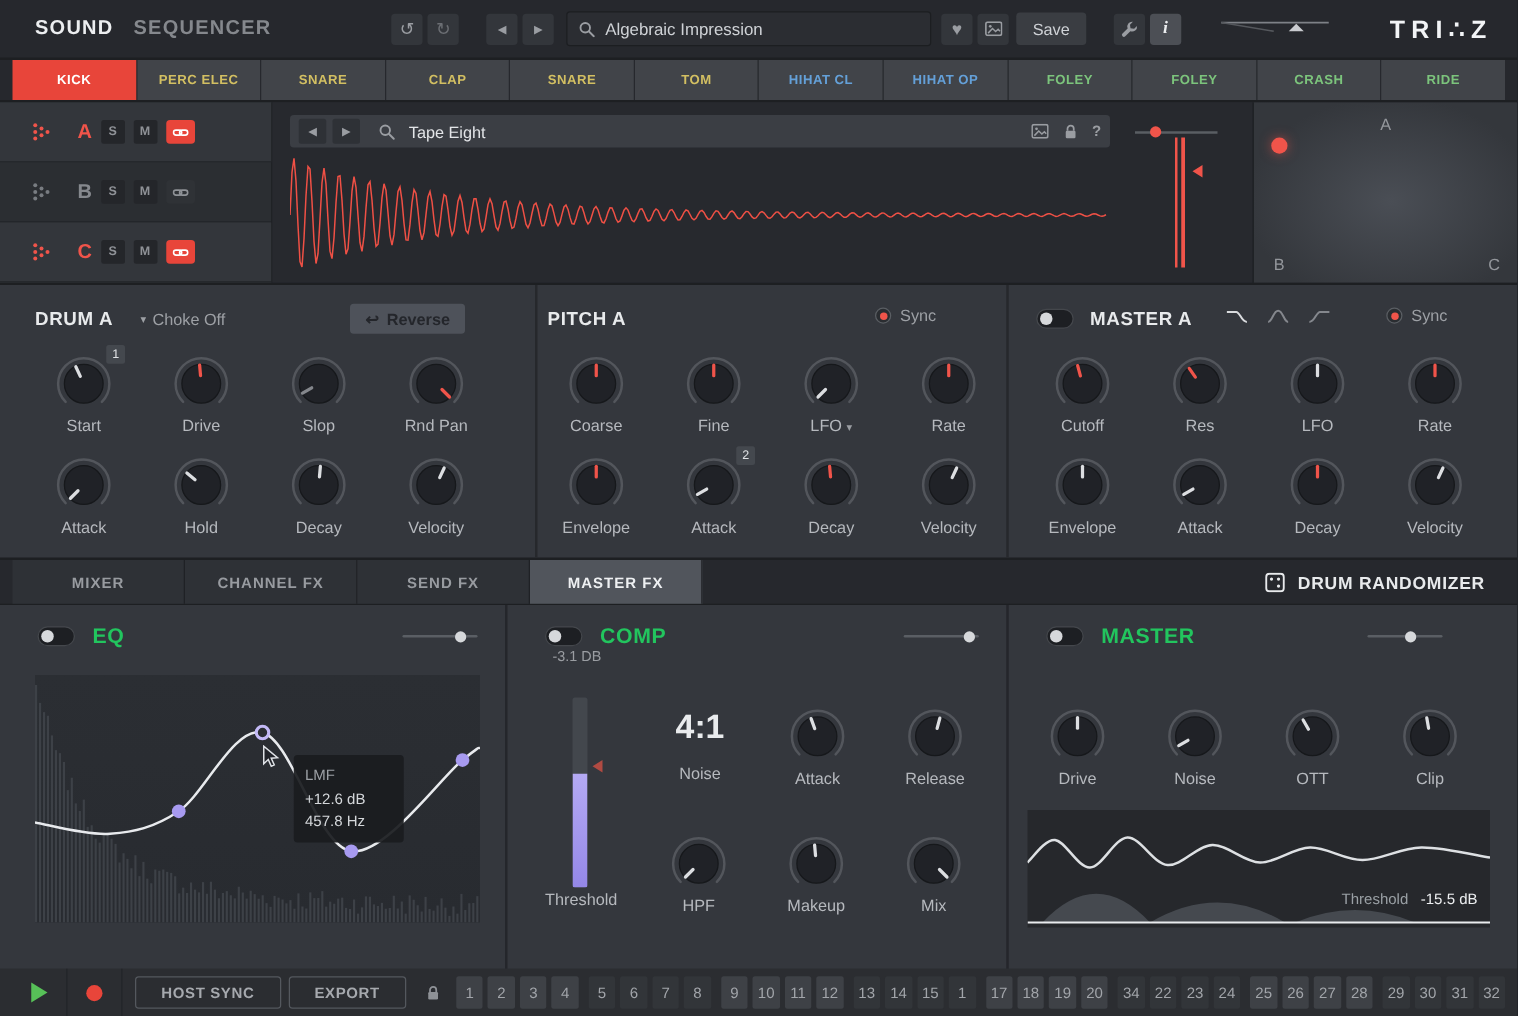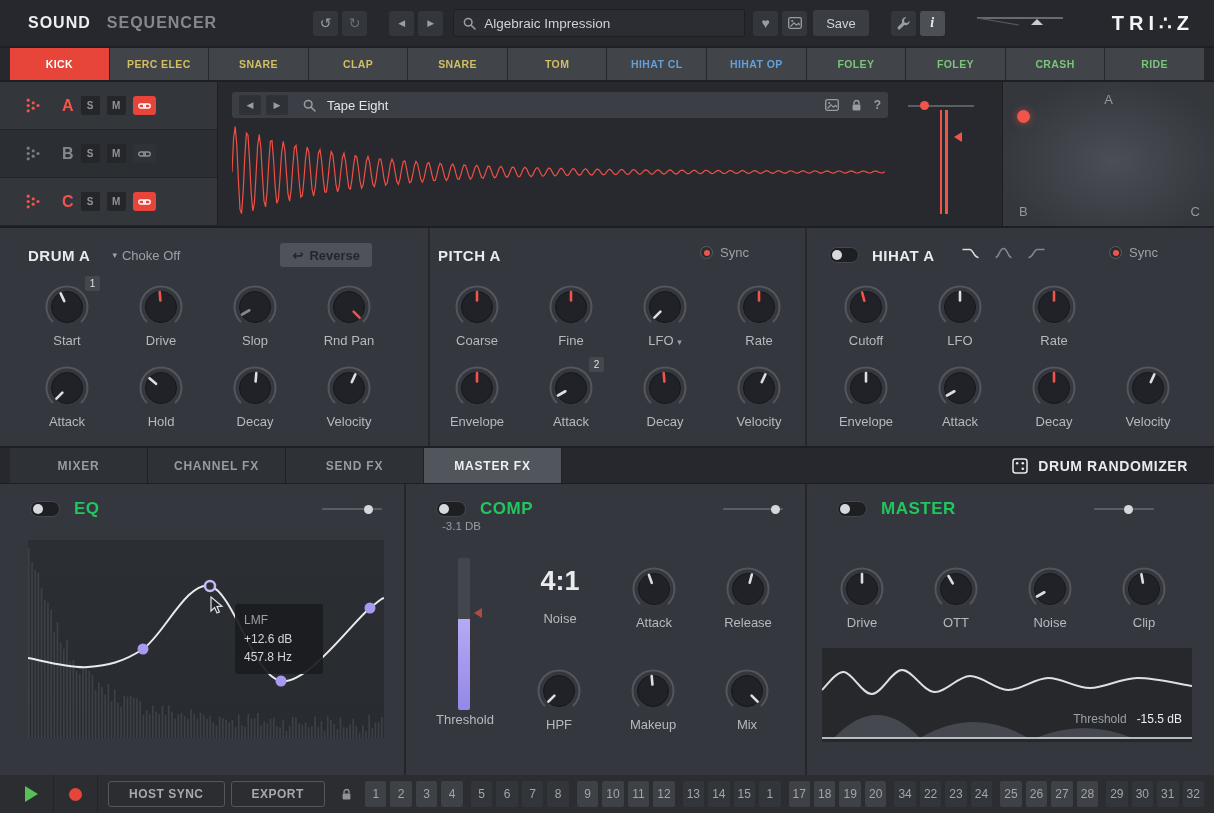--- a/index.html
+++ b/index.html
@@ -481,21 +481,21 @@
       <span class="knob-label">Velocity</span>
           </div>
         </div>
     </div>
 
     <div class="engine filter">
       <div class="engine-header">
         <span class="toggle" style="margin-right:13px;">
             <span class="tk"></span>
           </span>
-        <span class="engine-title">HIHAT A</span>
+        <span class="engine-title">MASTER A</span>
         <span class="filter-shapes">
           <span class="fshape sel"><svg width="19" height="14" viewBox="0 0 19 14">
                 <path d="M1.5,3.5 H9 C12,3.5 13,11.5 17.5,11.5" fill="none" stroke="currentColor" stroke-width="1.6"></path>
               </svg></span>
           <span class="fshape"><svg width="19" height="14" viewBox="0 0 19 14">
                 <path d="M1.5,11.5 C5,11.5 5.5,2.5 9.5,2.5 C13.5,2.5 14,11.5 17.5,11.5" fill="none" stroke="currentColor" stroke-width="1.6"></path>
               </svg></span>
           <span class="fshape"><svg width="19" height="14" viewBox="0 0 19 14">
                 <path d="M17.5,3.5 H10 C7,3.5 6,11.5 1.5,11.5" fill="none" stroke="currentColor" stroke-width="1.6"></path>
               </svg></span>
@@ -506,20 +506,28 @@
           </span>
       </div>
       <div class="knob-row r1">
           <div class="knob-cell">
             <span class="knob-wrap"><svg width="48" height="48" viewBox="-24 -24 48 48">
     <path d="M-14.50,14.50 A20.5,20.5 0 1 1 14.50,14.50" fill="none" stroke="#53565c" stroke-width="2" stroke-linecap="round"></path>
     <circle r="15.5" fill="#202227" stroke="#16181b" stroke-width="1"></circle>
     <line x1="0" y1="-6.5" x2="0" y2="-15" stroke="#f0544a" stroke-width="2.6" stroke-linecap="round" transform="rotate(-15)"></line>
   </svg></span>
       <span class="knob-label">Cutoff</span>
+          </div>
+          <div class="knob-cell">
+            <span class="knob-wrap"><svg width="48" height="48" viewBox="-24 -24 48 48">
+    <path d="M-14.50,14.50 A20.5,20.5 0 1 1 14.50,14.50" fill="none" stroke="#53565c" stroke-width="2" stroke-linecap="round"></path>
+    <circle r="15.5" fill="#202227" stroke="#16181b" stroke-width="1"></circle>
+    <line x1="0" y1="-6.5" x2="0" y2="-15" stroke="#f0544a" stroke-width="2.6" stroke-linecap="round" transform="rotate(-35)"></line>
+  </svg></span>
+      <span class="knob-label">Res</span>
           </div>
           <div class="knob-cell">
             <span class="knob-wrap"><svg width="48" height="48" viewBox="-24 -24 48 48">
     <path d="M-14.50,14.50 A20.5,20.5 0 1 1 14.50,14.50" fill="none" stroke="#53565c" stroke-width="2" stroke-linecap="round"></path>
     <circle r="15.5" fill="#202227" stroke="#16181b" stroke-width="1"></circle>
     <line x1="0" y1="-6.5" x2="0" y2="-15" stroke="#dcdee1" stroke-width="2.6" stroke-linecap="round" transform="rotate(0)"></line>
   </svg></span>
       <span class="knob-label">LFO</span>
           </div>
           <div class="knob-cell">
@@ -816,31 +824,31 @@
     <path d="M-14.50,14.50 A20.5,20.5 0 1 1 14.50,14.50" fill="none" stroke="#53565c" stroke-width="2" stroke-linecap="round"></path>
     <circle r="15.5" fill="#202227" stroke="#16181b" stroke-width="1"></circle>
     <line x1="0" y1="-6.5" x2="0" y2="-15" stroke="#dcdee1" stroke-width="2.6" stroke-linecap="round" transform="rotate(0)"></line>
   </svg></span>
       <span class="knob-label">Drive</span>
           </div>
           <div class="knob-cell">
             <span class="knob-wrap"><svg width="48" height="48" viewBox="-24 -24 48 48">
     <path d="M-14.50,14.50 A20.5,20.5 0 1 1 14.50,14.50" fill="none" stroke="#53565c" stroke-width="2" stroke-linecap="round"></path>
     <circle r="15.5" fill="#202227" stroke="#16181b" stroke-width="1"></circle>
+    <line x1="0" y1="-6.5" x2="0" y2="-15" stroke="#dcdee1" stroke-width="2.6" stroke-linecap="round" transform="rotate(-120)"></line>
+  </svg></span>
+      <span class="knob-label">Noise</span>
+          </div>
+          <div class="knob-cell">
+            <span class="knob-wrap"><svg width="48" height="48" viewBox="-24 -24 48 48">
+    <path d="M-14.50,14.50 A20.5,20.5 0 1 1 14.50,14.50" fill="none" stroke="#53565c" stroke-width="2" stroke-linecap="round"></path>
+    <circle r="15.5" fill="#202227" stroke="#16181b" stroke-width="1"></circle>
     <line x1="0" y1="-6.5" x2="0" y2="-15" stroke="#dcdee1" stroke-width="2.6" stroke-linecap="round" transform="rotate(-30)"></line>
   </svg></span>
       <span class="knob-label">OTT</span>
-          </div>
-          <div class="knob-cell">
-            <span class="knob-wrap"><svg width="48" height="48" viewBox="-24 -24 48 48">
-    <path d="M-14.50,14.50 A20.5,20.5 0 1 1 14.50,14.50" fill="none" stroke="#53565c" stroke-width="2" stroke-linecap="round"></path>
-    <circle r="15.5" fill="#202227" stroke="#16181b" stroke-width="1"></circle>
-    <line x1="0" y1="-6.5" x2="0" y2="-15" stroke="#dcdee1" stroke-width="2.6" stroke-linecap="round" transform="rotate(-120)"></line>
-  </svg></span>
-      <span class="knob-label">Noise</span>
           </div>
           <div class="knob-cell">
             <span class="knob-wrap"><svg width="48" height="48" viewBox="-24 -24 48 48">
     <path d="M-14.50,14.50 A20.5,20.5 0 1 1 14.50,14.50" fill="none" stroke="#53565c" stroke-width="2" stroke-linecap="round"></path>
     <circle r="15.5" fill="#202227" stroke="#16181b" stroke-width="1"></circle>
     <line x1="0" y1="-6.5" x2="0" y2="-15" stroke="#dcdee1" stroke-width="2.6" stroke-linecap="round" transform="rotate(-10)"></line>
   </svg></span>
       <span class="knob-label">Clip</span>
           </div>
         </div>

